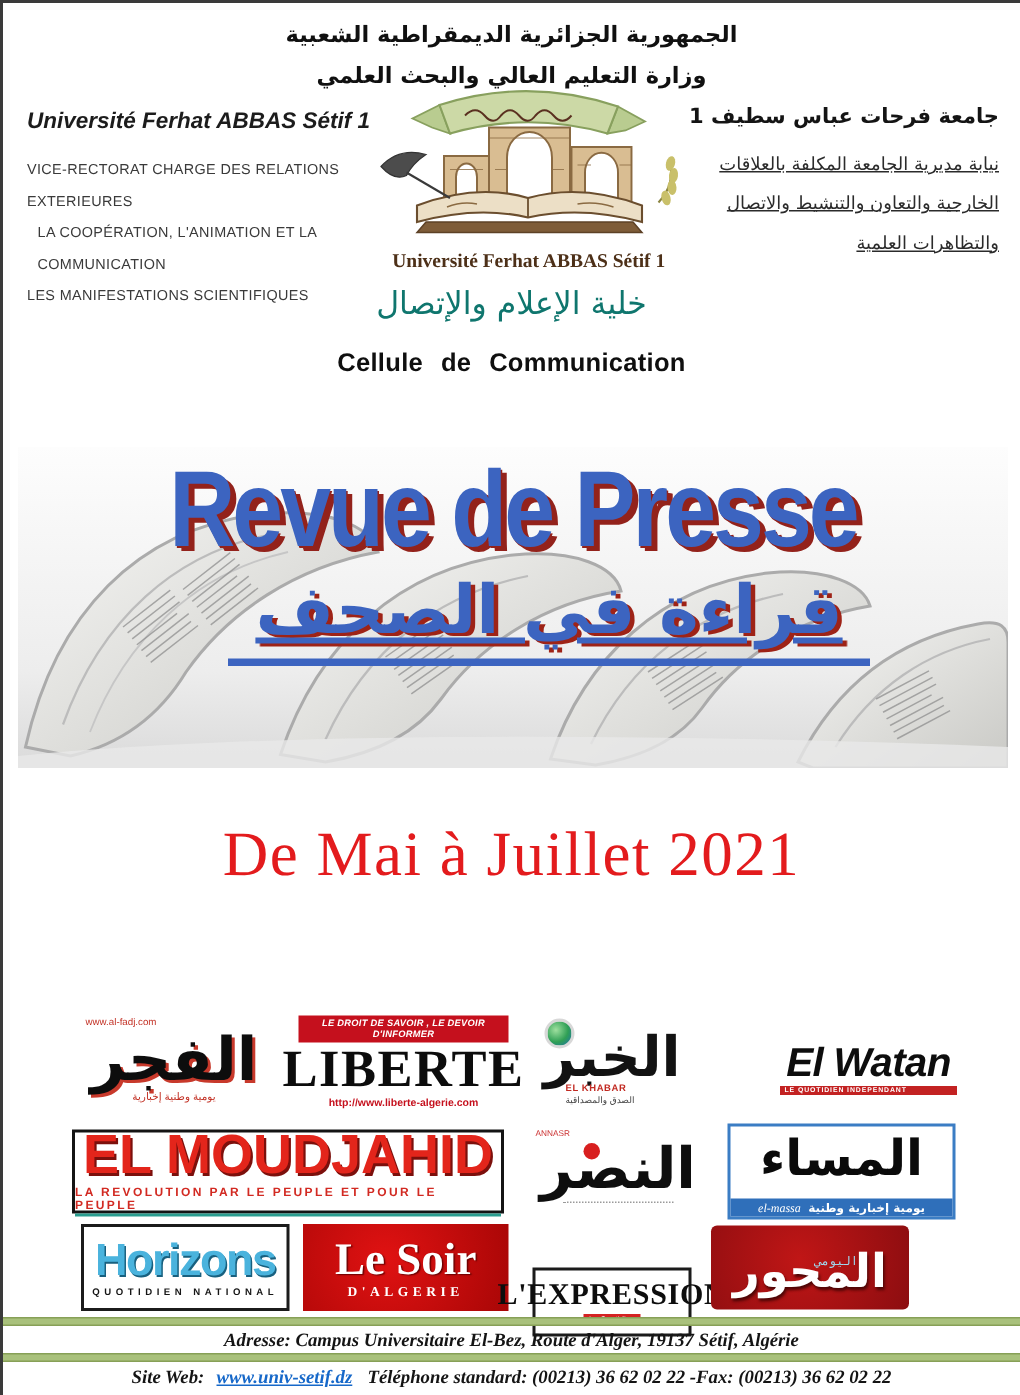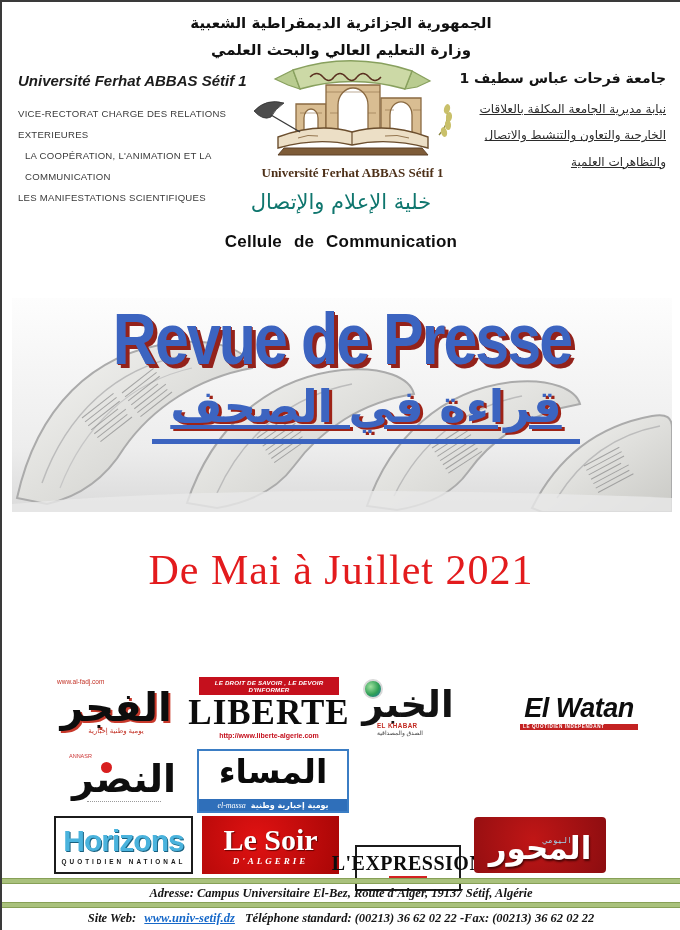--- a/index.html
+++ b/index.html
@@ -93,21 +93,21 @@
   .ms-latin{font-style:italic;font-family:"Liberation Serif",serif;}
   .ms-ar{font-family:"DejaVu Sans",sans-serif;direction:rtl;font-weight:bold;}
   
   .np-horizons{width:139px;height:58px;border:2px solid #1b1b1b;}
   .hz-name{font-weight:900;font-size:30px;line-height:1;color:#4ab3dd;letter-spacing:-1px;
            text-shadow:1px 1px 0 #18607f;}
   .hz-tag{font-size:6.4px;letter-spacing:3px;color:#161616;font-weight:bold;margin-top:2px;}
   
   .np-lesoir{width:137px;height:58px;margin-left:9px;background:radial-gradient(circle at 40% 40%,#e01212,#a80606);}
   .ls-name{font-family:"Liberation Serif",serif;font-weight:900;font-size:30px;line-height:1;color:#fff;text-shadow:1px 1px 1px #600;}
-  .ls-sub{font-family:"Liberation Serif",serif;font-size:9px;letter-spacing:3px;color:#fff;font-weight:bold;margin-top:1px;font-style:italic;}
+  .ls-sub{font-family:"Liberation Serif",serif;font-size:9px;letter-spacing:3px;color:#fff;font-weight:bold;margin-top:1px;}
   
   .np-lexpression{width:106px;height:46px;margin-left:16px;border:2px solid #1b1b1b;margin-top:45px;}
   .lx-name{font-family:"Liberation Serif",serif;font-weight:bold;font-size:20px;color:#0d0d0d;letter-spacing:.5px;}
   .lx-sub{background:#d42222;color:#fff;font-size:5.4px;padding:1px 4px;margin-top:1px;}
   
   .np-mihwar{width:132px;height:56px;margin-left:13px;border-radius:4px;position:relative;
              background:radial-gradient(circle at 45% 40%,#c01616,#8c0d10);}
   .mh-sub{position:absolute;top:19px;right:34px;color:#9fd8ef;font-size:8px;font-family:Liberation Mono, monospace;direction:rtl;}
   .mh-name{color:#fff;font-family:"DejaVu Sans",sans-serif;font-weight:bold;font-size:31px;direction:rtl;
            text-shadow:1px 2px 2px #4d0606;margin-top:6px;}
@@ -260,20 +260,24 @@
         <span class="kh-name">الخبر</span>
         <span class="kh-latin">EL KHABAR</span>
         <span class="kh-tag">الصدق والمصداقية</span>
       </div>
       <div class="np np-watan">
         <span class="ew-name">El Watan</span>
         <span class="ew-bar">LE QUOTIDIEN INDEPENDANT</span>
       </div>
     </div>
     <div class="lrow r2">
+      <div class="np np-moudjahid">
+        <span class="em-name">EL MOUDJAHID</span>
+        <span class="em-tag">LA REVOLUTION PAR LE PEUPLE ET POUR LE PEUPLE</span>
+      </div>
       <div class="np np-nasr">
         <span class="an-latin">ANNASR</span>
         <span class="an-name">النصر</span>
         <span class="an-dot"></span>
         <span class="an-sub"></span>
       </div>
       <div class="np np-massa">
         <span class="ms-name">المساء</span>
         <span class="ms-strip">
           <span class="ms-latin">el-massa</span>

